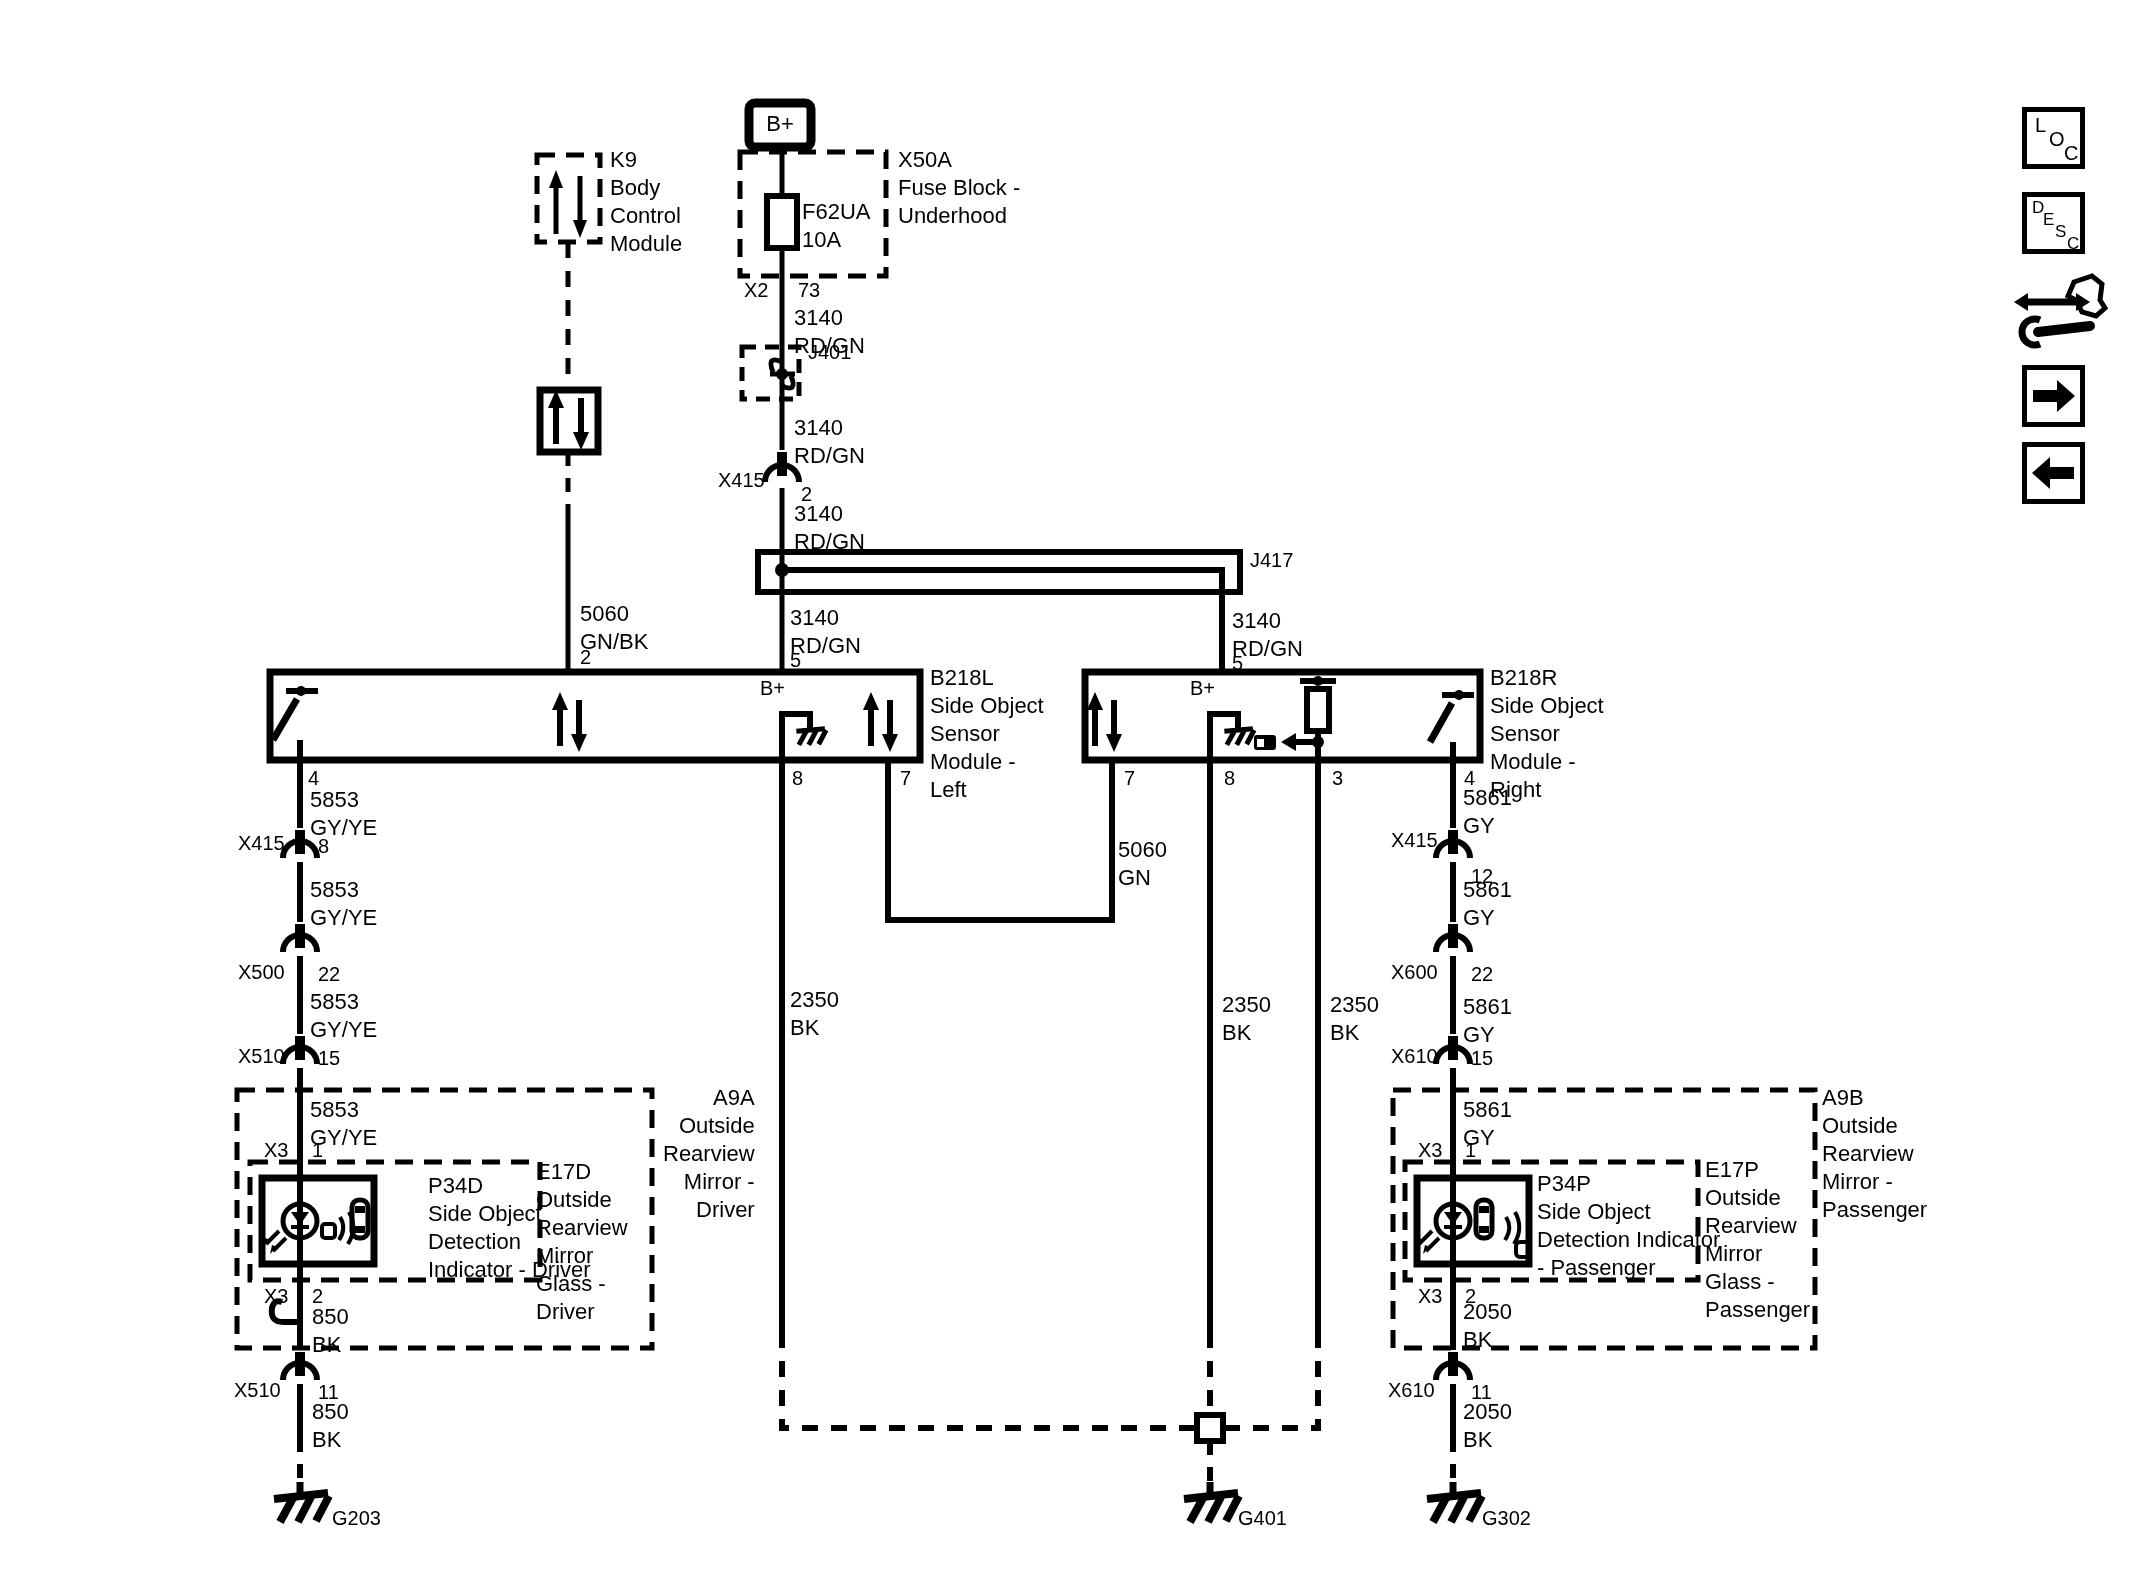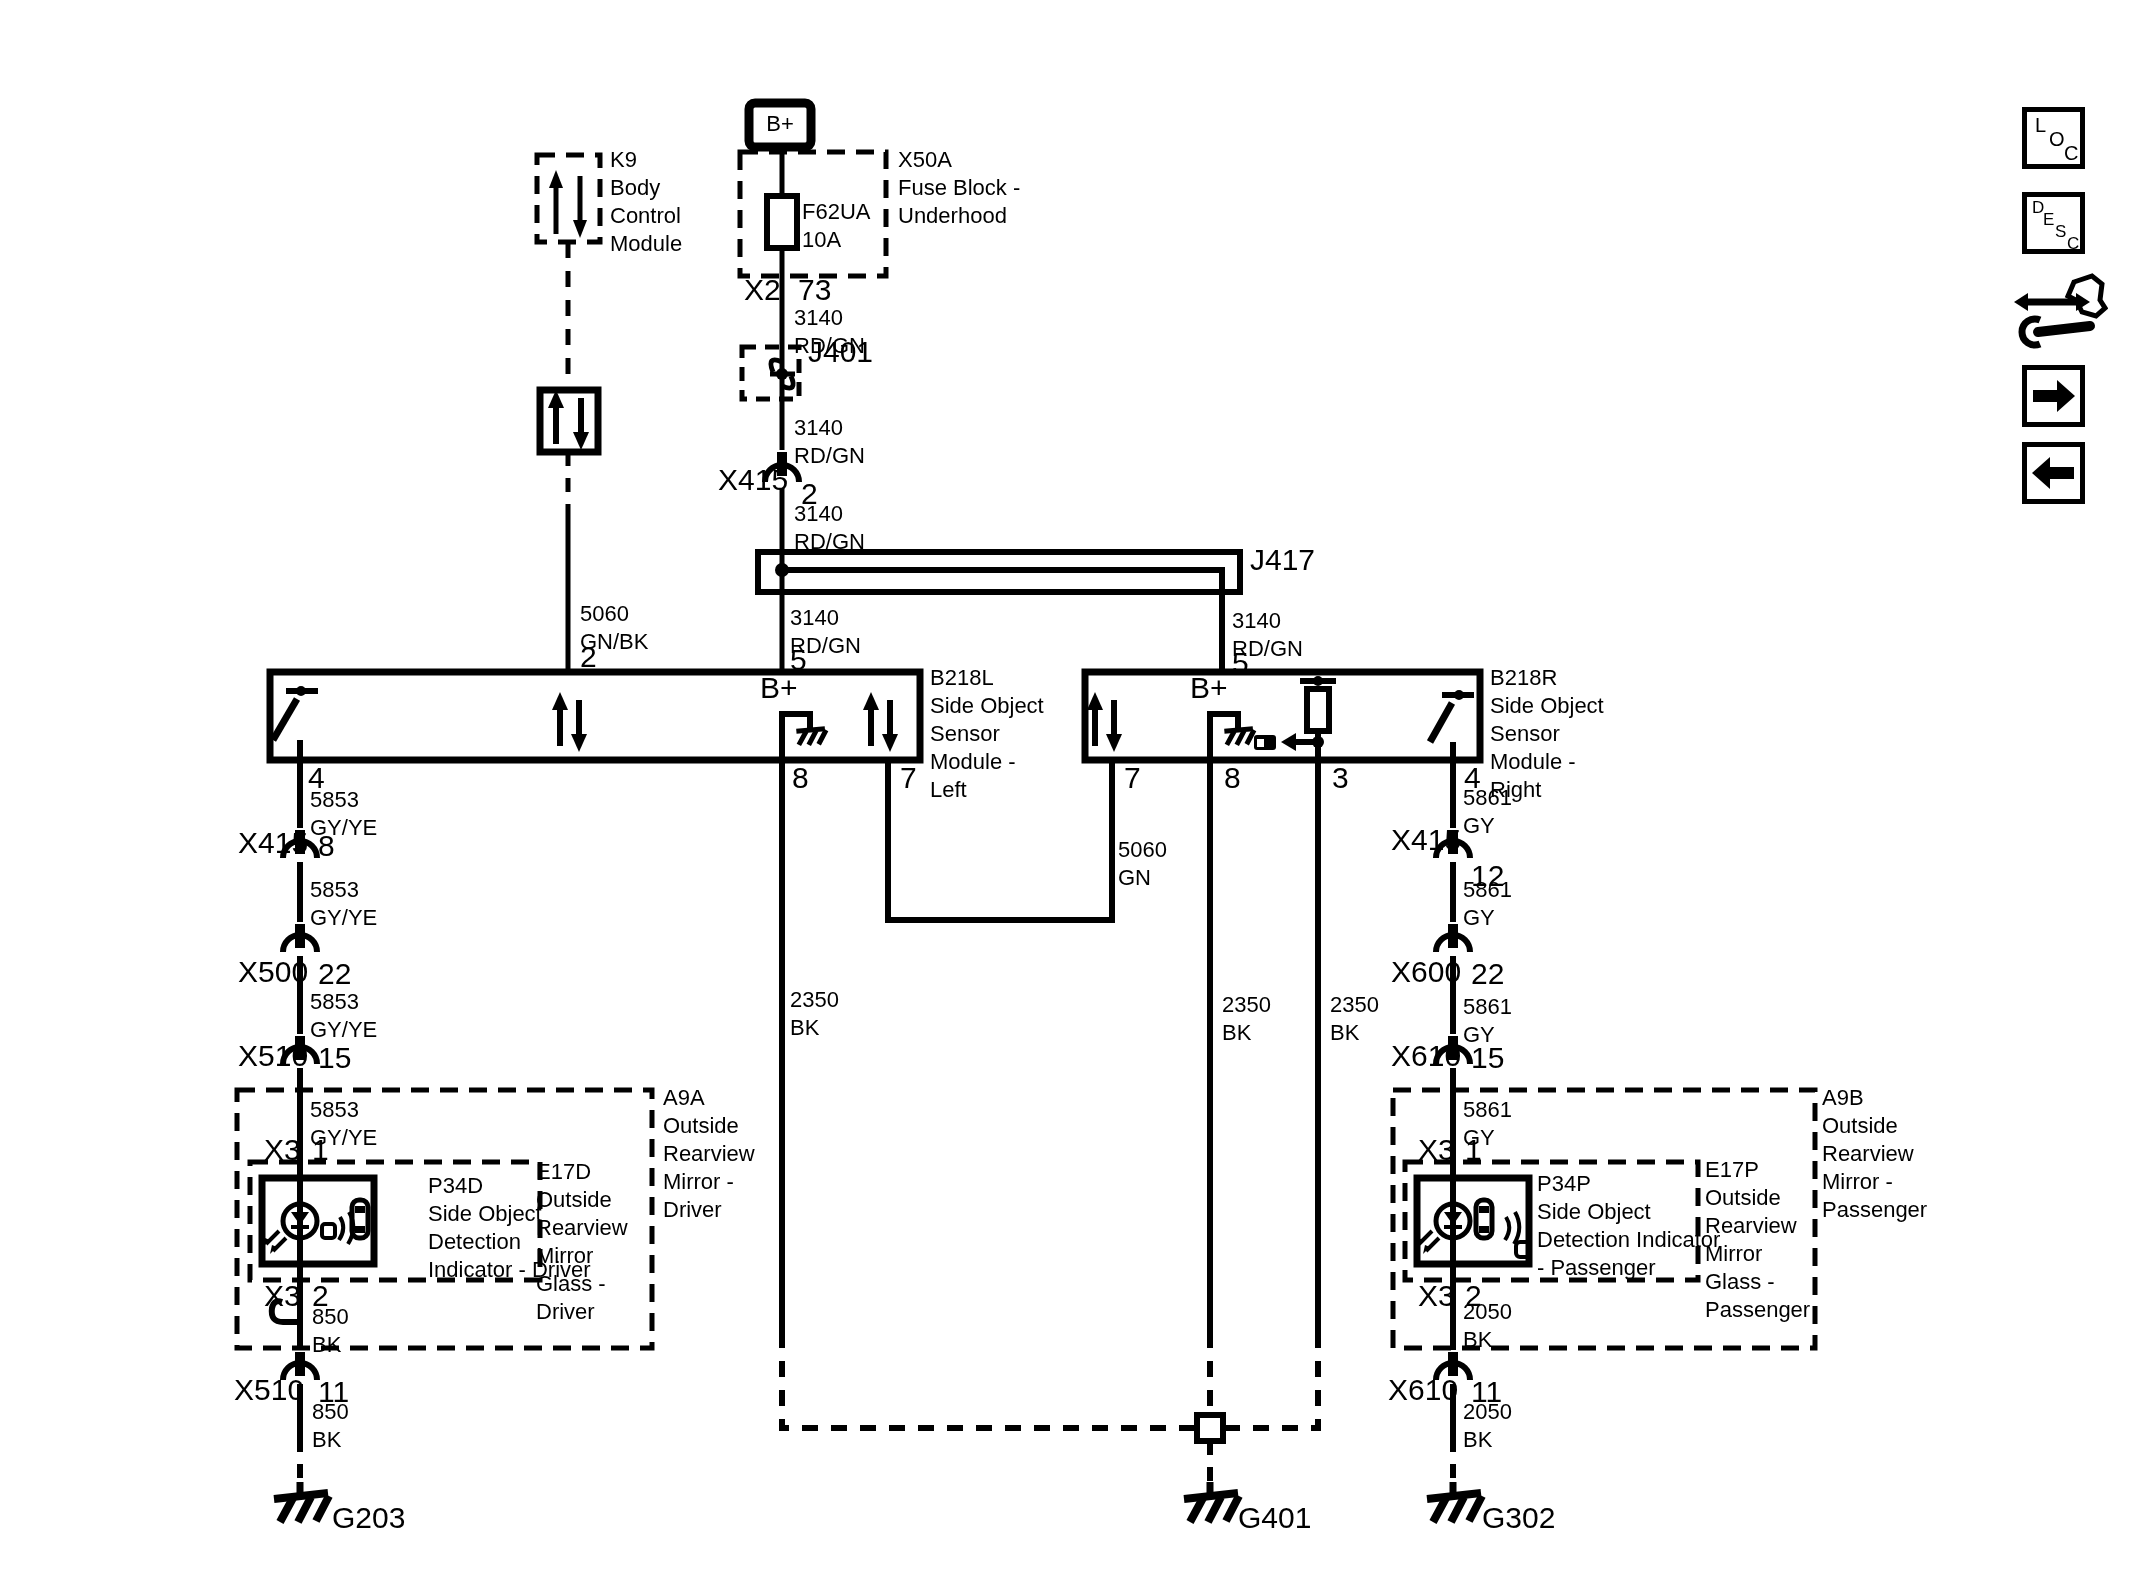--- a/index.html
+++ b/index.html
@@ -1,20 +1,20 @@
 <!DOCTYPE html>
 <html><head>
 <meta charset="utf-8">
 <style>
   html,body{margin:0;padding:0;background:#fff;}
   .canvas{position:relative;width:2130px;height:1595px;background:#ffffff;overflow:hidden;
           font-family:"Liberation Sans", sans-serif;color:#000;}
   svg{position:absolute;left:0;top:0;}
   .lbl{position:absolute;font-size:22px;line-height:28px;white-space:pre-line;color:#000;}
-  .pin{position:absolute;font-size:30px;line-height:24px;white-space:nowrap;color:#000;}
+  .pin{position:absolute;font-size:20px;line-height:24px;white-space:nowrap;color:#000;}
   .center{text-align:center;}
   .btn{position:absolute;width:63px;height:62px;border:5px solid #000;background:#fff;box-sizing:border-box;}
   .btn span{position:absolute;font-size:20px;font-weight:400;}
   .btn.desc span{font-size:17px;}
 </style>
 </head>
 <body>
 
 <div class="canvas">
 
@@ -343,21 +343,21 @@
   <div class="lbl" style="left:384px;top:1172px;margin-left:44px;">P34D
 Side Object
 Detection
 Indicator - Driver</div>
   <div class="lbl" style="left:536px;top:1158px;">E17D
 Outside
 Rearview
 Mirror
 Glass -
 Driver</div>
-  <div class="lbl" style="left:663px;top:1084px;">A9A
+  <div class="lbl" style="left:663px;top:1084px;text-align:right;">A9A
 Outside
 Rearview
 Mirror -
 Driver</div>
   <div class="pin" style="left:264px;top:1284px;">X3</div>
   <div class="pin" style="left:312px;top:1284px;">2</div>
   <div class="lbl" style="left:312px;top:1303px;">850
 BK</div>
   <div class="pin" style="left:234px;top:1378px;">X510</div>
   <div class="pin" style="left:318px;top:1380px;">11</div>

